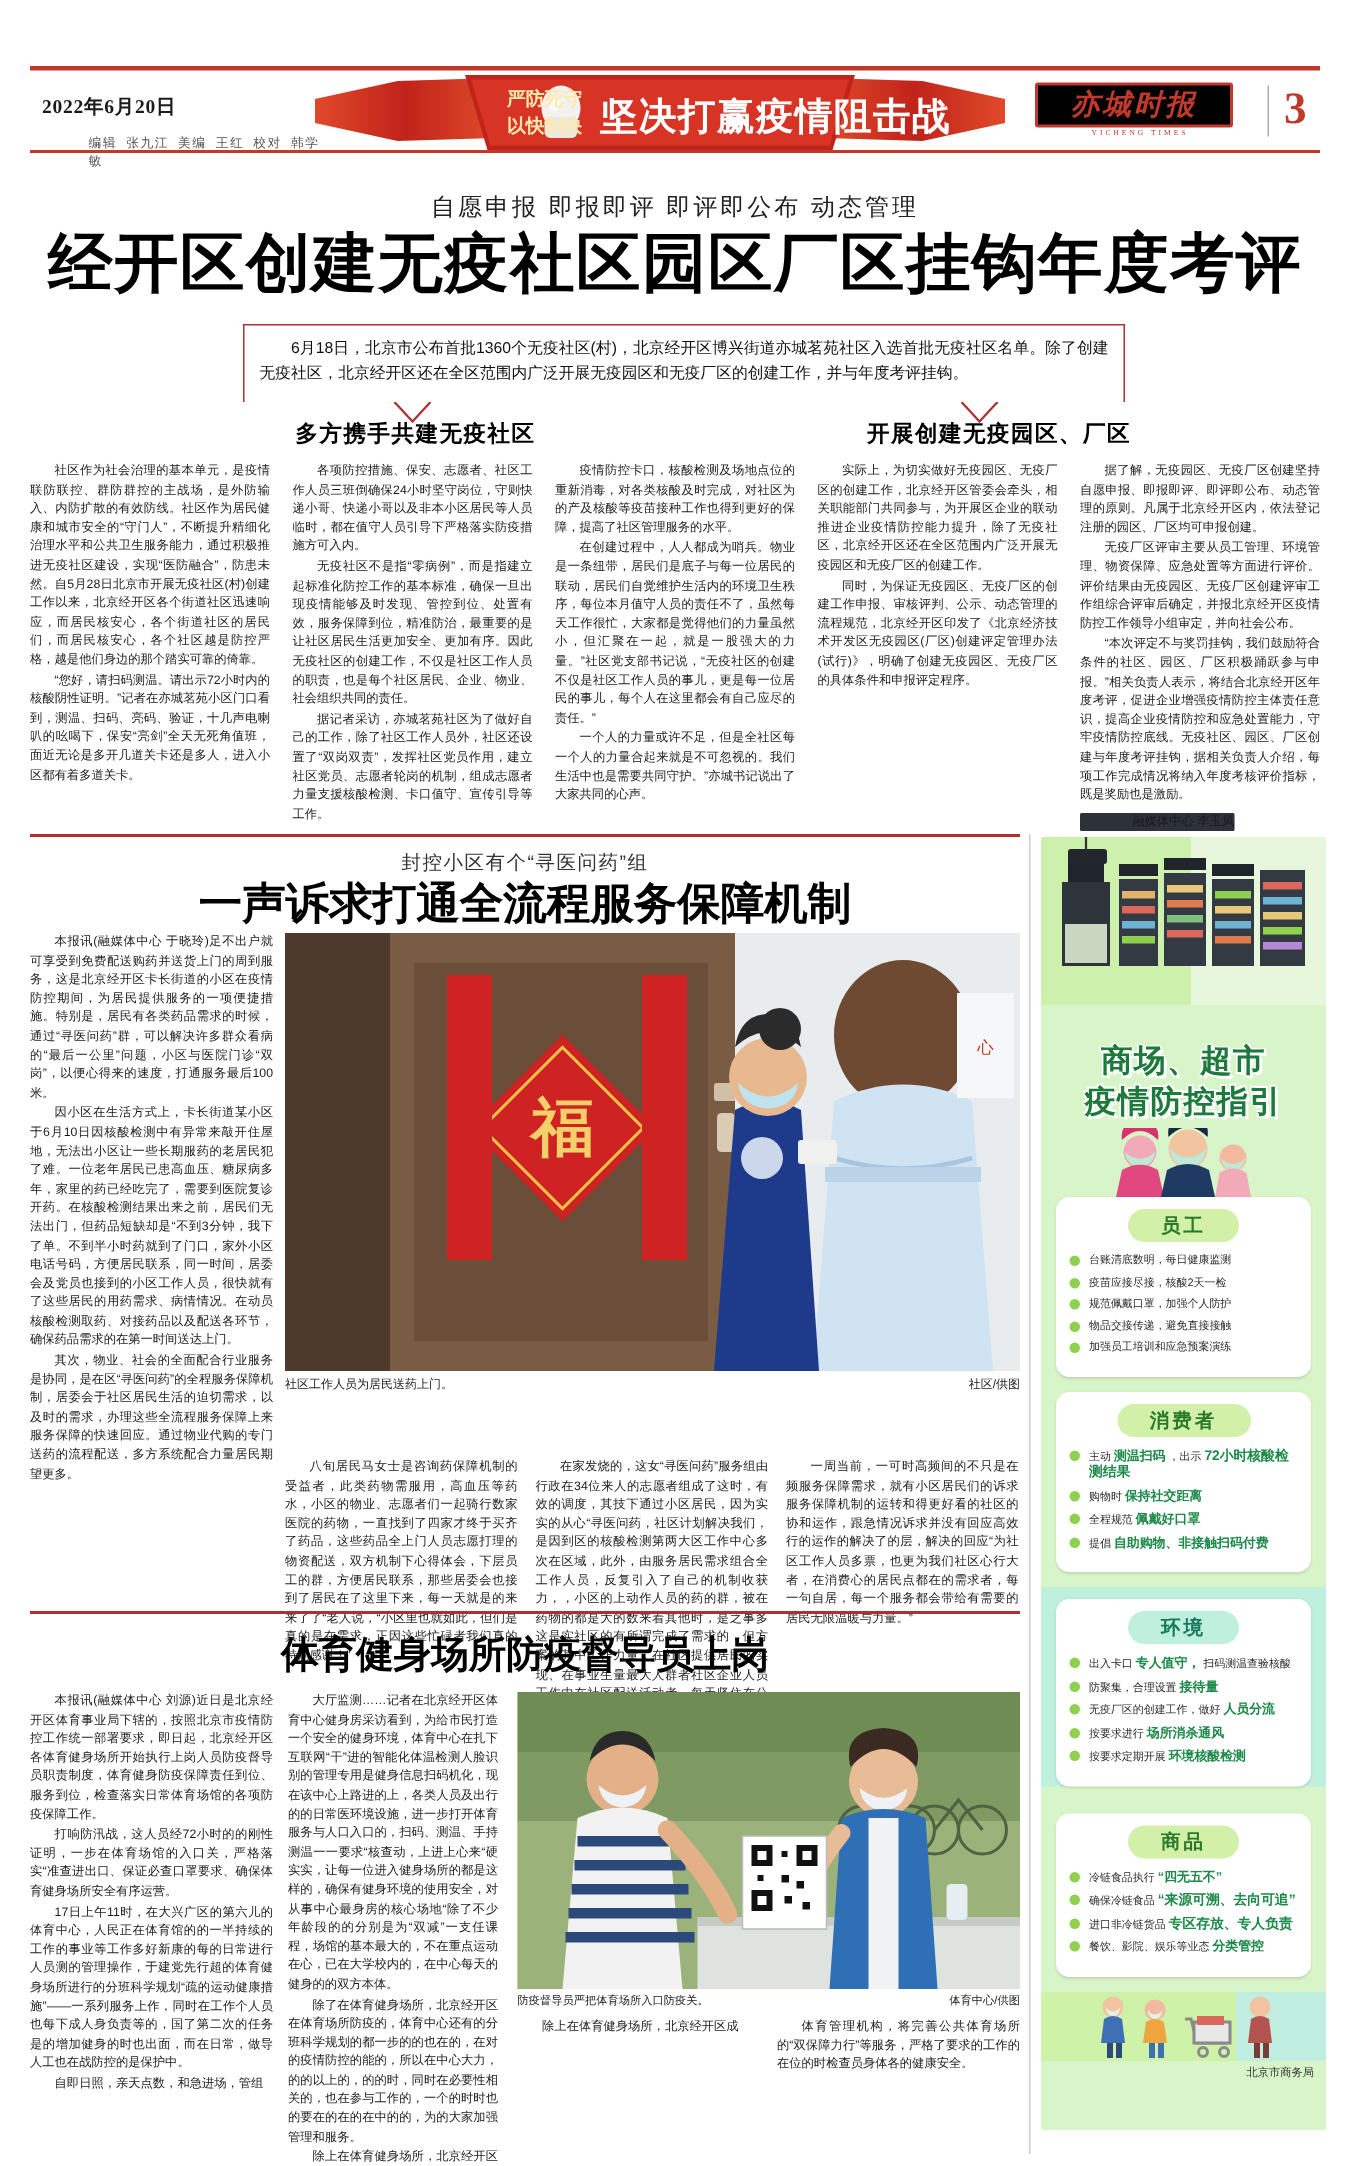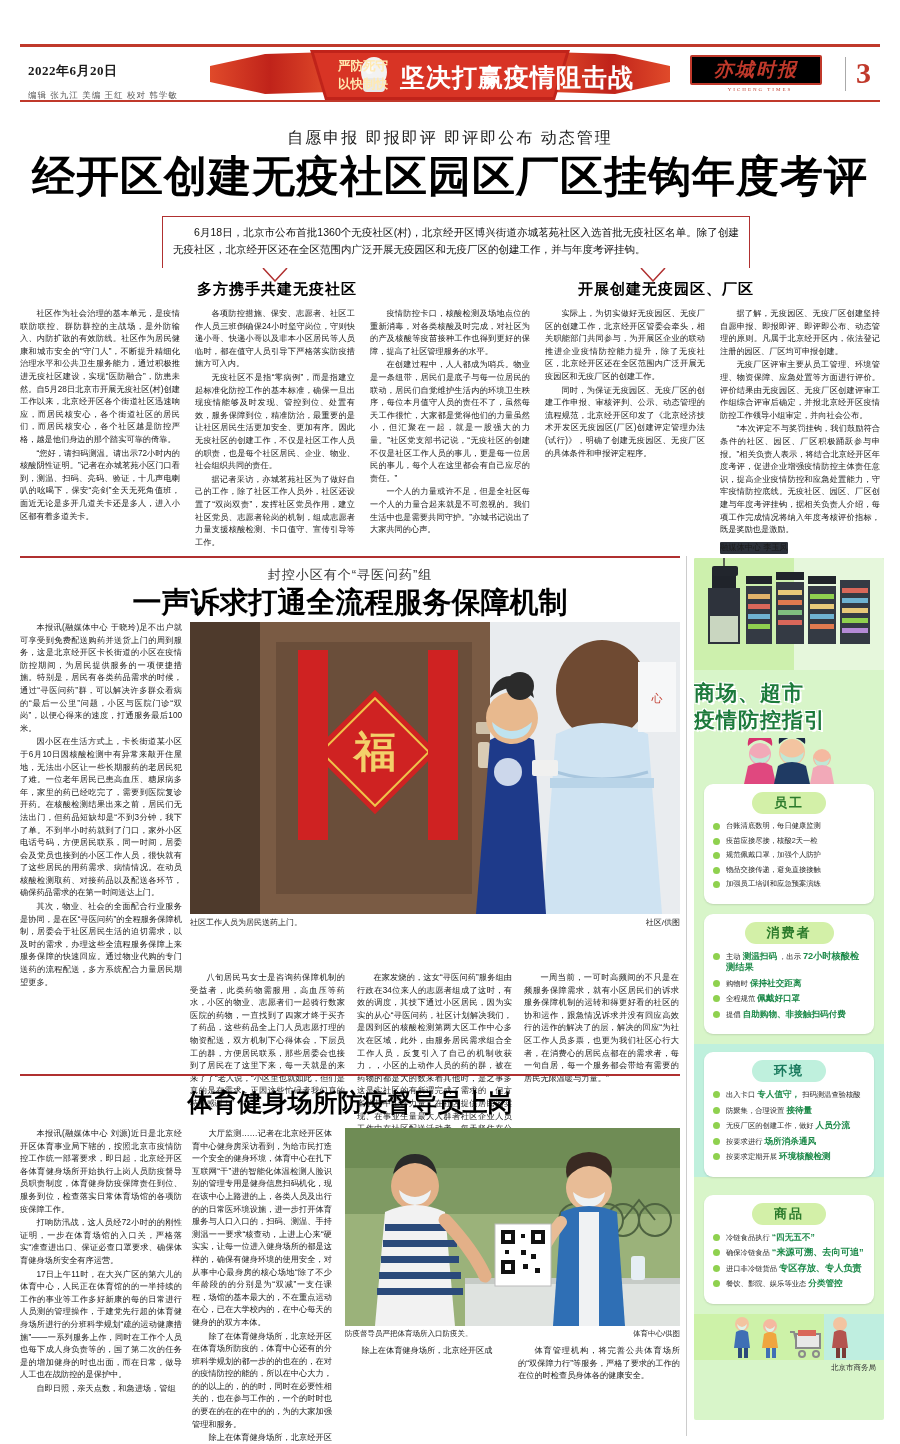--- a/index.html
+++ b/index.html
@@ -16,21 +16,22 @@
   .top-rule-thin { position:absolute; left:20px; top:100px; width:860px; height:2px; background:#c0392b; }
 
   
   .date-block { position:absolute; left:28px; top:62px; width:190px; }
   .date-line {
     font-family:"Liberation Serif", serif;
     font-size:13px; font-weight:bold; color:#1a1a1a; letter-spacing:.5px;
   }
   .editors-line {
     margin-top:10px; font-size:8.5px; color:#555; letter-spacing:1px;
-    font-family:Liberation Sans, sans-serif;
+    font-family:Liberation Mono, monospace;
+    margin-left:31px;
   }
 
   
   .banner { position:absolute; left:210px; top:48px; width:460px; height:56px; }
   .banner svg { display:block; }
 
   
   .logo-wrap { position:absolute; left:690px; top:55px; width:140px; height:44px; }
   .logo-box {
     border:2px solid #c0392b; border-radius:2px;
@@ -90,21 +91,21 @@
   
   .a1-cols { position:absolute; left:20px; top:308px; width:860px; height:240px; }
   .col {
     float:left; width:160px; margin-right:15px;
     font-family:"Liberation Sans", sans-serif;
     font-size:8.2px; line-height:12.6px; color:#1a1a1a;
     text-align:justify;
   }
   .col:last-child { margin-right:0; }
   .col p { text-indent:2em; margin-bottom:1px; }
-  .col p.sign { text-indent:0; text-align:right; margin-top:4px; }
+  .col p.sign { text-indent:0; text-align:right; margin-top:4px;padding-left:35px; }
 
   
   .sep-1 { position:absolute; left:20px; top:556px; width:660px; height:2px; background:#b03030; }
 
   
   .a2-kicker {
     position:absolute; left:20px; top:566px; width:660px; text-align:center;
     font-family:"Liberation Sans", sans-serif;
     font-size:13px; color:#333; letter-spacing:1px;
   }
@@ -167,21 +168,21 @@
   
   .vdiv { position:absolute; left:686px; top:556px; width:1px; height:880px; background:#ccc; }
 
   
   .info { position:absolute; left:694px; top:558px; width:190px; height:862px;
           background:#d8f5c9; border-radius:2px; overflow:hidden; }
   .info-top-img { position:relative; height:112px; background:#c8efb0; overflow:hidden; }
   .sign { position:absolute; background:#2c313a; border-radius:1px; }
 
   .info-title {
-    text-align:left; padding:10px 0 4px 0;
+    text-align:center; padding:24px 0 4px 0;
   }
   .info-title .l {
     font-family:"Liberation Serif", serif;
     font-size:21px; font-weight:bold; color:#1d7a3c;
     letter-spacing:1px; line-height:27px;
     text-shadow: 2px 2px 0 #fff, -1px -1px 0 #fff, 1px -1px 0 #fff, -1px 1px 0 #fff;
   }
   .people-strip { position:relative; height:46px; }
 
   .card {

